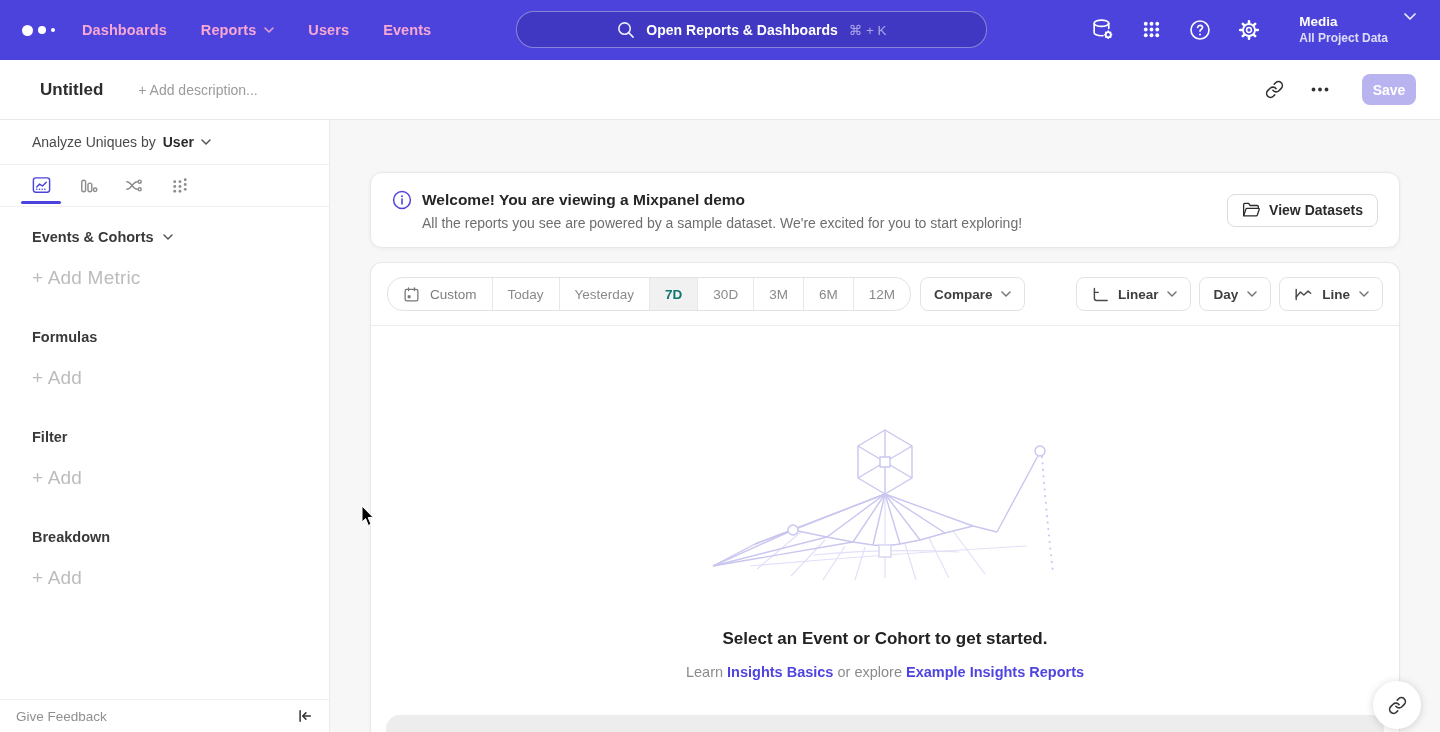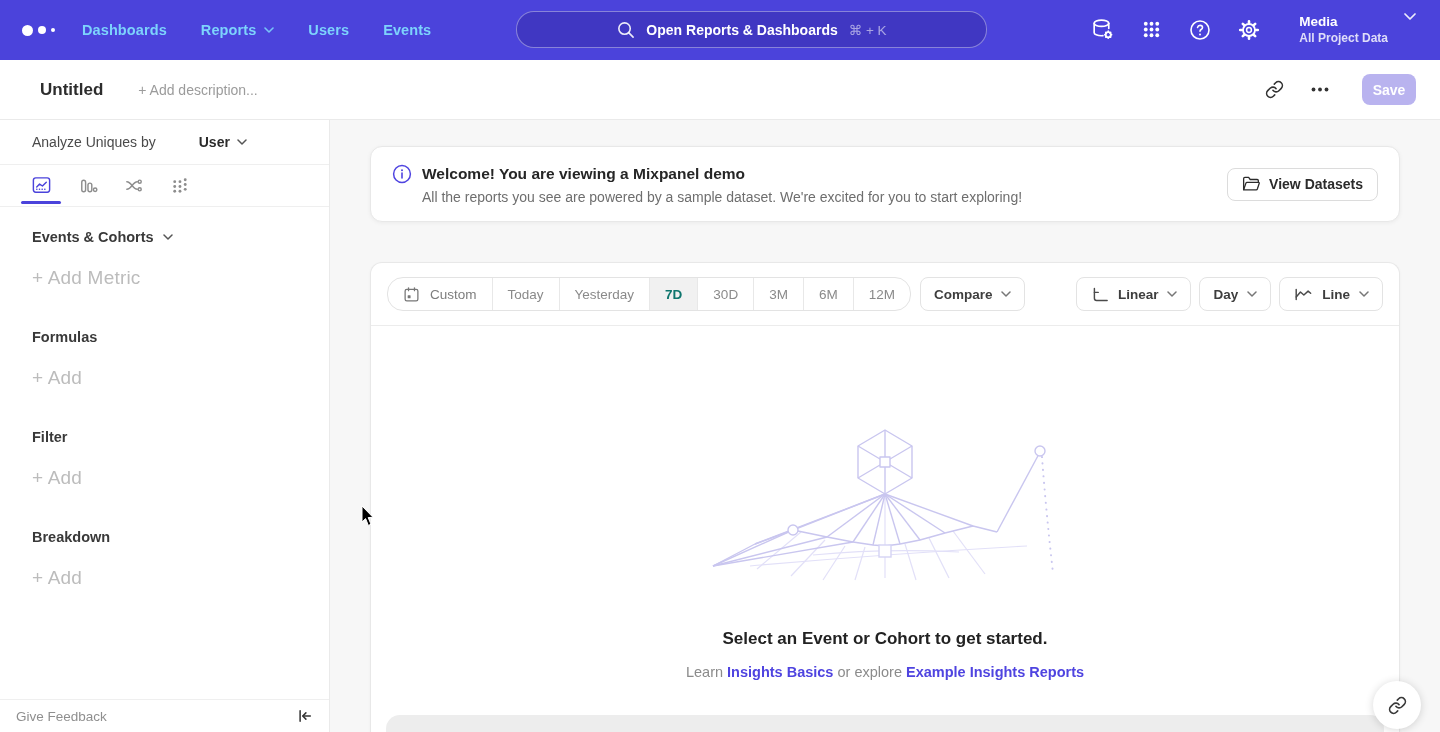--- a/index.html
+++ b/index.html
@@ -6,21 +6,21 @@
   html,body { width:1440px; height:732px; }
   body { font-family:"Liberation Sans", sans-serif; background:#fff; position:relative; overflow:hidden; }
 
   
   .topnav { height:60px; background:#4b43db; display:flex; align-items:center; padding:0 24px 0 22px; position:relative; }
   .logo { display:flex; align-items:center; gap:5px; width:54px; cursor:pointer; }
   .logo .d1 { width:11px; height:11px; border-radius:50%; background:#fff; }
   .logo .d2 { width:8px; height:8px; border-radius:50%; background:#fff; }
   .logo .d3 { width:4px; height:4px; border-radius:50%; background:#fff; }
   .nav-items { display:flex; gap:34px; margin-left:6px; }
-  .nav-item { color:#7dd3fc; font-size:14.5px; font-weight:600; display:flex; align-items:center; gap:8px; cursor:pointer; letter-spacing:.1px; }
+  .nav-item { color:#f9a8d4; font-size:14.5px; font-weight:600; display:flex; align-items:center; gap:8px; cursor:pointer; letter-spacing:.1px; }
   .nav-item svg { opacity:.9; }
 
   .global-search { position:absolute; left:516px; top:11px; width:471px; height:37px;
     background:rgba(30,20,120,0.25); border:1px solid rgba(255,255,255,0.38); border-radius:18px;
     display:flex; align-items:center; justify-content:center; gap:11px; cursor:pointer; }
   .global-search .q { font-size:14px; font-weight:600; color:#fff; }
   .global-search .kbd { font-size:13.5px; color:rgba(255,255,255,0.55); }
 
   .nav-right { margin-left:auto; display:flex; align-items:center; gap:23px; }
   .nav-icon { width:26px; height:26px; display:flex; align-items:center; justify-content:center; color:#fff; cursor:pointer; }
@@ -37,41 +37,41 @@
   .header-actions { margin-left:auto; display:flex; align-items:center; gap:27px; }
   .h-icon { color:#333; display:flex; align-items:center; cursor:pointer; }
   .save-btn { width:54px; height:31px; background:#b9b3ef; color:#fff; border:none; border-radius:8px; font-size:14px; font-weight:600; font-family:inherit; cursor:pointer; margin-left:6px; }
 
   
   .layout { display:flex; height:612px; }
   .sidebar { width:330px; background:#fff; border-right:1px solid #eaeaea; display:flex; flex-direction:column; }
   .main { flex:1; background:#f7f7f7; position:relative; overflow:hidden; }
 
   
-  .analyze-row { height:45px; border-bottom:1px solid #efefef; display:flex; align-items:center; padding:0 32px; font-size:14px; color:#4a4a4a; flex:0 0 auto;gap:36px; }
+  .analyze-row { height:45px; border-bottom:1px solid #efefef; display:flex; align-items:center; padding:0 32px; font-size:14px; color:#4a4a4a; flex:0 0 auto; }
   .analyze-value { font-weight:700; color:#2b2b2b; display:flex; align-items:center; gap:7px; margin-left:7px; cursor:pointer; }
   .analyze-value svg { color:#555; }
   .tabs-row { height:42px; border-bottom:1px solid #efefef; display:flex; align-items:stretch; padding:0 18px; flex:0 0 auto; }
   .tab { width:46px; display:flex; align-items:center; justify-content:center; position:relative; color:#8d8d8d; cursor:pointer; }
   .tab.active { color:#4b43db; }
   .tab.active::after { content:""; position:absolute; bottom:2px; left:3px; right:3px; height:3px; border-radius:3px; background:#4b43db; }
 
   .sidebar-body { flex:1; padding:22px 32px 0; }
   .sb-section { }
   .sb-section + .sb-section { margin-top:40px; }
   .section-title { font-size:14.5px; font-weight:700; color:#393939; display:flex; align-items:center; gap:9px; }
   .section-title svg { color:#555; }
   .add-link { margin-top:22px; font-size:19px; color:#bcbcbc; cursor:pointer; letter-spacing:.2px; }
 
   .sidebar-footer { height:33px; border-top:1px solid #efefef; display:flex; align-items:center; justify-content:space-between; padding:0 16px 0 16px; flex:0 0 auto; }
   .feedback { font-size:13.5px; color:#8f8f8f; cursor:pointer; }
   .collapse-btn { color:#333; display:flex; align-items:center; cursor:pointer; }
 
   
-  .banner { position:absolute; left:40px; right:40px; top:26px; height:76px; background:#fff; border:1px solid #e8e8e8; border-radius:12px;
+  .banner { position:absolute; left:40px; right:40px; top:52px; height:76px; background:#fff; border:1px solid #e8e8e8; border-radius:12px;
     box-shadow:0 1px 4px rgba(0,0,0,0.05); display:flex; align-items:center; padding:0 21px; }
   .banner-text { }
   .banner-title-row { display:flex; align-items:center; gap:10px; }
   .banner-title { font-size:15.5px; font-weight:700; color:#262626; }
   .banner-sub { margin-top:5px; padding-left:30px; font-size:14px; color:#6e6e6e; }
   .view-datasets { margin-left:auto; height:33px; display:flex; align-items:center; gap:9px; border:1px solid #dcdcdc; background:#fff; border-radius:8px;
     padding:0 14px; font-size:14px; font-weight:600; color:#2b2b2b; font-family:inherit; cursor:pointer; }
 
   
   .report-card { position:absolute; left:40px; right:40px; top:142px; bottom:0; background:#fff; border:1px solid #e8e8e8; border-bottom:none;

